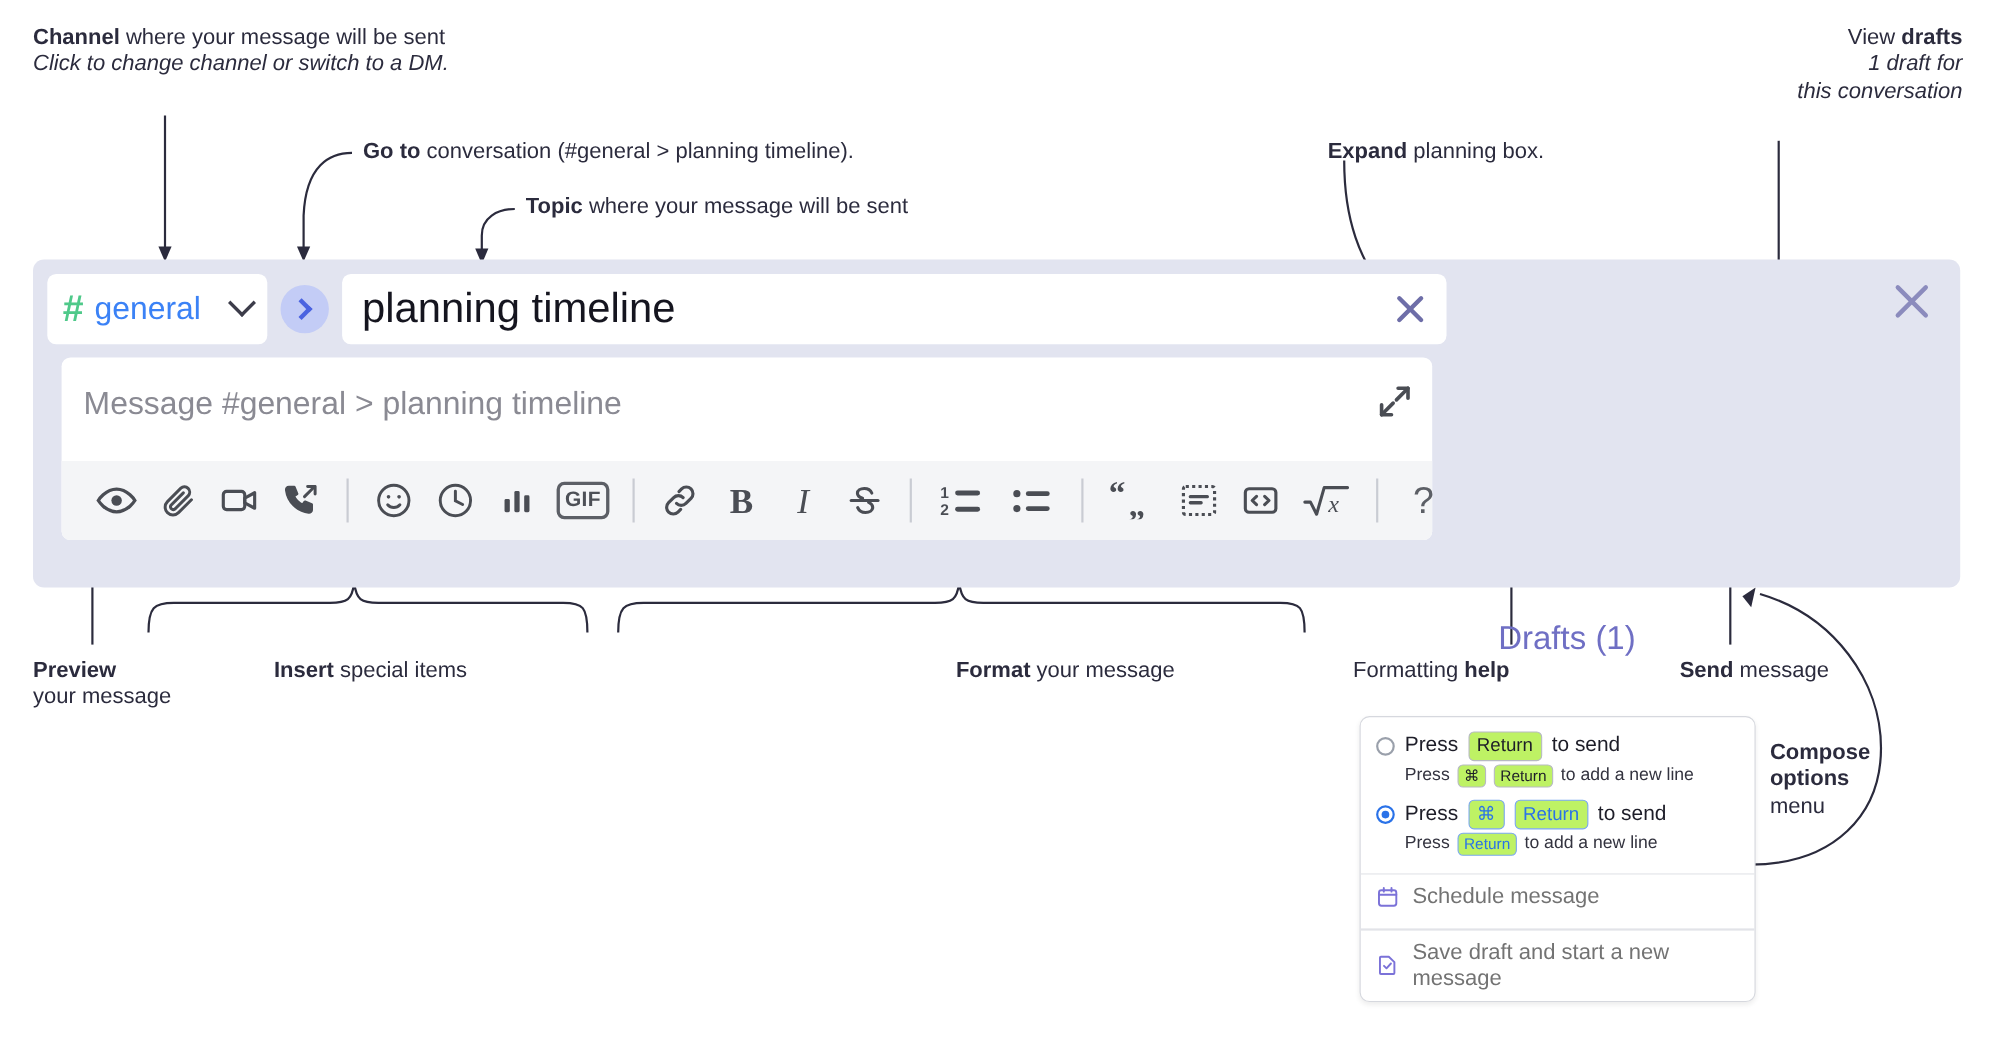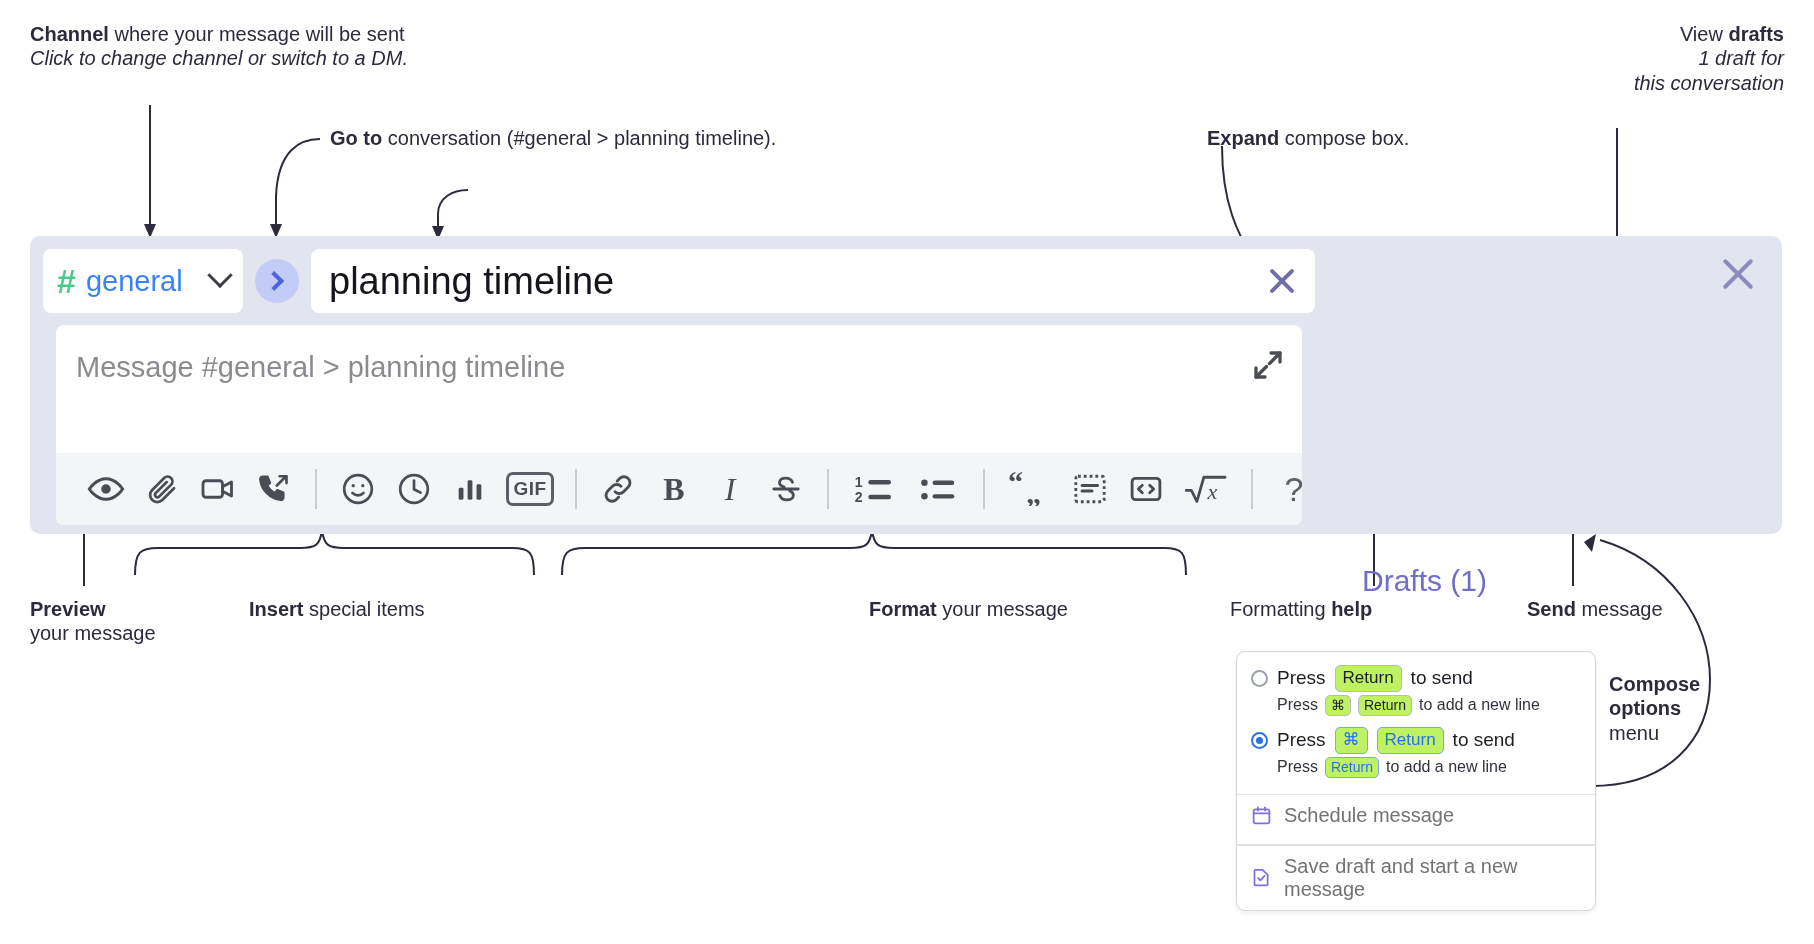--- a/index.html
+++ b/index.html
@@ -59,21 +59,21 @@
   .topic-value { font-size: 38px; color: #15151f; flex: 1; }
   .clear-x { width: 34px; height: 34px; position: relative; }
   .clear-x::before, .clear-x::after {
     content: ""; position: absolute; left: 1px; top: 15px; width: 32px; height: 4px;
     background: #6e6ea8; border-radius: 2px;
   }
   .clear-x::before { transform: rotate(45deg); }
   .clear-x::after  { transform: rotate(-45deg); }
 
   .msg-card {
-    position: absolute; left: 13px; top: 76px; width: 1246px; height: 200px;
+    position: absolute; left: 13px; top: 76px; width: 1246px; height: 166px;
     background: #ffffff; border-radius: 8px;
   }
   .msg-placeholder { position: absolute; left: 20px; top: 26px; font-size: 29px; color: #8a8a93; }
   .expand-btn { position: absolute; right: 16px; top: 22px; width: 36px; height: 36px; }
 
   .toolbar {
     position: absolute; left: 0; bottom: 0; width: 1246px; height: 72px;
     background: #f4f5f7; border-radius: 0 0 8px 8px;
     display: flex; align-items: center; padding-left: 22px; gap: 0;
   }
@@ -138,23 +138,26 @@
 
   <div class="anno" style="left:30px; top:22px;">
     <div><b>Channel</b><span> where your message will be sent</span></div>
     <div><i>Click to change channel or switch to a DM.</i></div>
   </div>
 
   <div class="anno" style="left:330px; top:126px;">
     <b>Go to</b><span> conversation (#general &gt; planning timeline).</span>
   </div>
 
+  <div class="anno" style="left:478px; top:176px;">
+    <b>Topic</b><span> where your message will be sent</span>
+  </div>
 
   <div class="anno" style="left:1207px; top:126px;">
-    <b>Expand</b><span> compose box.</span>
+    <b>Expand</b><span> planning box.</span>
   </div>
 
   <div class="anno" style="left:1546px; top:22px; text-align:right; width:238px;">
     <div><span>View </span><b>drafts</b></div>
     <div><i>1 draft for</i></div>
     <div><i>this conversation</i></div>
   </div>
 
   <div class="anno" style="left:30px; top:597px;">
     <div><b>Preview</b></div>

